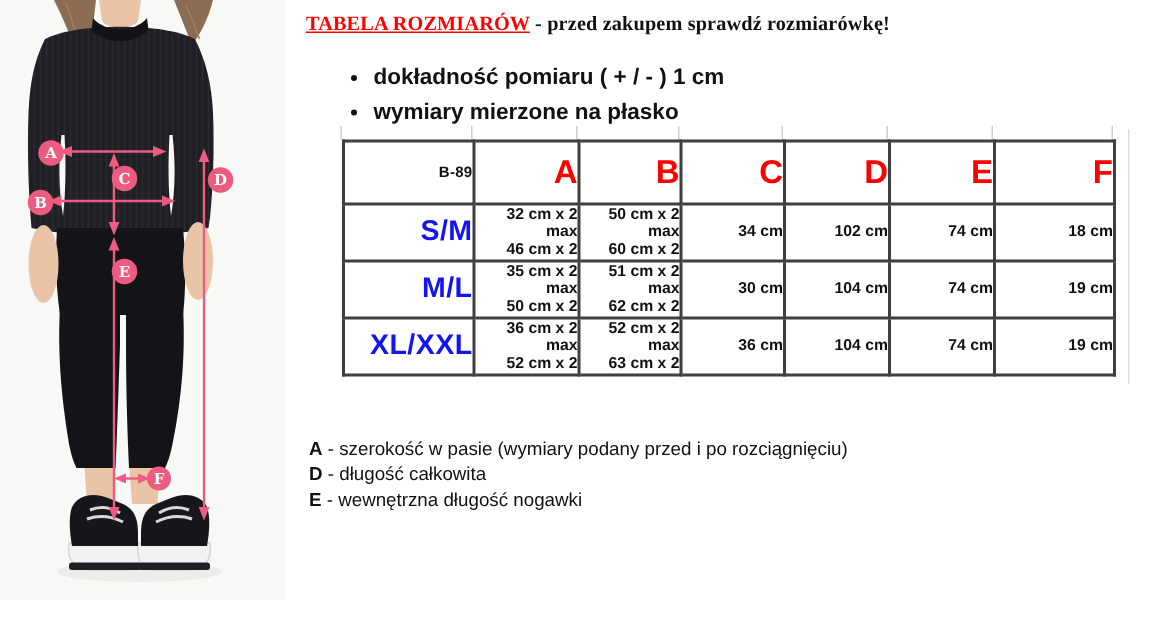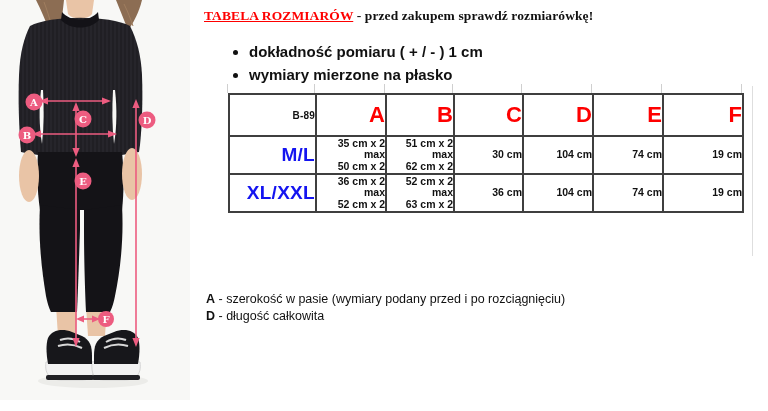--- a/index.html
+++ b/index.html
@@ -182,20 +182,33 @@
       <tr class="head">
         <td class="model">B-89</td>
         <td class="letter">A</td>
         <td class="letter">B</td>
         <td class="letter">C</td>
         <td class="letter">D</td>
         <td class="letter">E</td>
         <td class="letter">F</td>
       </tr>
       <tr class="datarow">
+        <td class="sizecell">S/M</td>
+        <td class="val">32 cm x 2
+max
+46 cm x 2</td>
+        <td class="val">50 cm x 2
+max
+60 cm x 2</td>
+        <td class="val">34 cm</td>
+        <td class="val">102 cm</td>
+        <td class="val">74 cm</td>
+        <td class="val">18 cm</td>
+      </tr>
+      <tr class="datarow">
         <td class="sizecell">M/L</td>
         <td class="val">35 cm x 2
 max
 50 cm x 2</td>
         <td class="val">51 cm x 2
 max
 62 cm x 2</td>
         <td class="val">30 cm</td>
         <td class="val">104 cm</td>
         <td class="val">74 cm</td>
@@ -213,15 +226,16 @@
         <td class="val">104 cm</td>
         <td class="val">74 cm</td>
         <td class="val">19 cm</td>
       </tr>
     </tbody>
   </table>
 
   <div id="legend">
     <div><span class="k">A</span><span> - </span><span>szerokość w pasie (wymiary podany przed i po rozciągnięciu)</span></div>
     <div><span class="k">D</span><span> - </span><span>długość całkowita</span></div>
+    <div><span class="k">E</span><span> - </span><span>wewnętrzna długość nogawki</span></div>
   </div>
 
 </div>
 
 </body></html>

